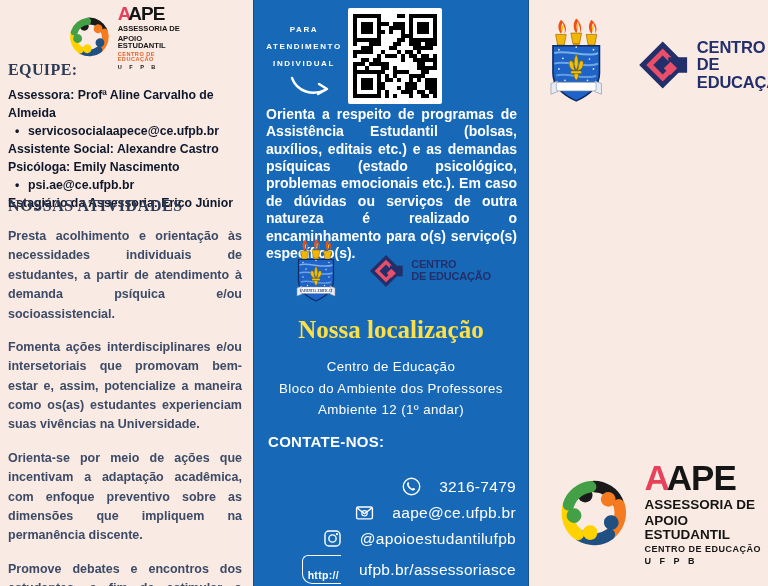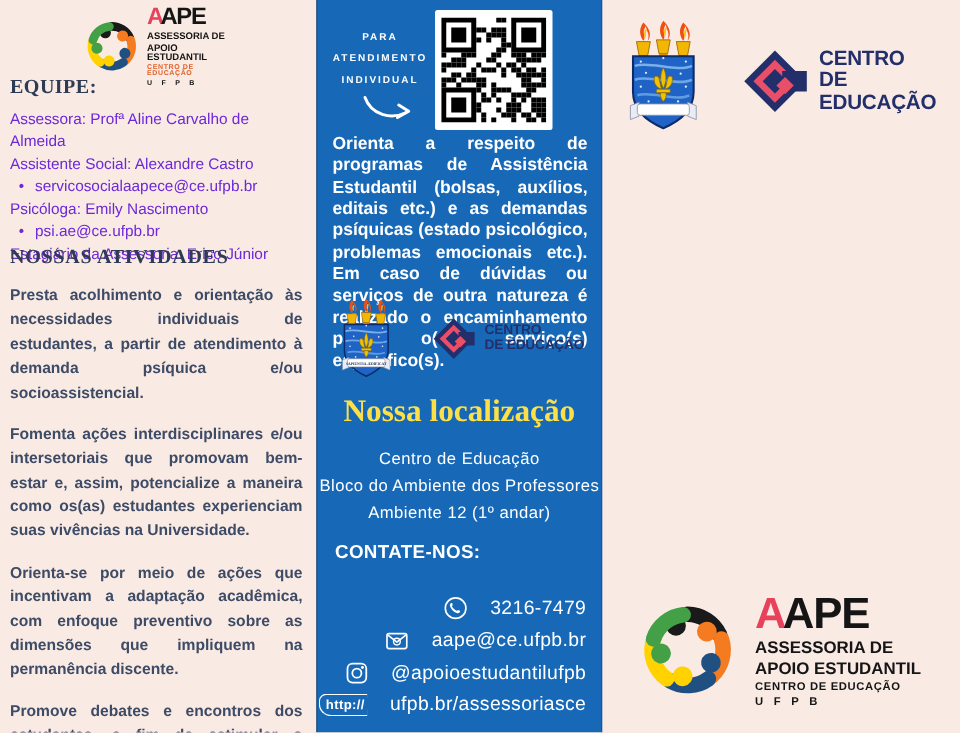--- a/index.html
+++ b/index.html
@@ -3,21 +3,21 @@
 <meta charset="utf-8">
 <style>
   * { margin:0; padding:0; box-sizing:border-box; }
   html,body { width:768px; height:586px; overflow:hidden; }
   body { font-family:"Liberation Sans", sans-serif; position:relative; background:#F9EAE3; }
 
   .page { position:absolute; inset:0; display:flex; }
 
   
   .col-left  { position:relative; width:253px; height:586px; background:#F9EAE3; }
-  .col-mid   { position:relative; width:229px; height:586px; background:#1769B7;
+  .col-mid   { position:relative; width:276px; height:586px; background:#1769B7;
                border-left:1px solid rgba(40,40,60,.45); border-right:1px solid rgba(40,40,60,.35); }
   .col-right { position:relative; flex:1; height:586px; background:#F9EAE3; }
 
   
   .aape-logo { display:flex; align-items:center; }
   .aape-text { display:flex; flex-direction:column; line-height:1; }
   .aape-word { font-weight:bold; letter-spacing:-1px; color:#151515; }
   .aape-word .first-a { color:#E8415C; margin-right:-2px; }
   .aape-sub { font-weight:bold; color:#151515; }
   .aape-ce  { font-weight:bold; letter-spacing:.5px; }
@@ -37,21 +37,21 @@
   .aape-logo.big .aape-ce   { font-size:9px;  margin-top:4px; color:#151515; }
   .aape-logo.big .aape-ufpb { font-size:9px;  margin-top:3px; }
 
   
   .equipe-h, .ativ-h { position:absolute; left:8px; font-family:"Liberation Serif", serif;
                        font-weight:bold; color:#2E3B55; font-size:16px; letter-spacing:.4px; }
   .equipe-h { top:61px; }
   .ativ-h   { top:197px; letter-spacing:.6px; }
 
   .team { position:absolute; top:87px; left:8px; right:10px; }
-  .team-row { font-size:12.3px; font-weight:normal; color:#6d28d9; line-height:1.46; }
+  .team-row { font-size:12.3px; font-weight:bold; color:#0f172a; line-height:1.46; }
   .team-row.bullet { padding-left:20px; position:relative; }
   .team-row.bullet::before { content:"•"; position:absolute; left:7px; }
 
   .paras { position:absolute; top:227px; left:8px; right:11px; display:flex; flex-direction:column; gap:14px; }
   .para  { font-size:12.5px; font-weight:bold; color:#3D4B66; line-height:1.55;
            text-align:justify; text-justify:inter-word; }
 
   
   .qr-row { position:absolute; top:8px; left:10px; display:flex; }
   .qr-label-wrap { width:80px; margin-top:14px; text-align:center; color:#fff; }
@@ -83,21 +83,21 @@
 
   .contact-h { position:absolute; top:433px; left:14px; color:#fff; font-weight:bold;
                font-size:15px; letter-spacing:.3px; }
 
   .contacts { position:absolute; top:477px; right:12px; left:12px; display:flex;
               flex-direction:column; gap:7px; align-items:flex-end; }
   .contact-row { display:flex; align-items:center; gap:18px; color:#fff; font-size:15.5px;
                  letter-spacing:.3px; }
   .contact-row svg { width:19px; height:19px; flex:none; }
   .http-badge { border:1.6px solid #fff; border-radius:6px 0 0 10px; border-right:none;
-                padding:2px 2px 2px 5px; font-size:10.5px; font-weight:bold; }
+                padding:13px 2px 2px 5px; font-size:10.5px; font-weight:bold; }
 
   
   .right-top { position:absolute; top:8px; left:14px; display:flex; align-items:center; }
   .right-top .ufpb-coat { width:74px; height:106px; }
   .right-top .ce-logo { margin-left:26px; margin-top:8px; }
 </style>
 </head>
 <body>
 
 <svg width="0" height="0" style="position:absolute">
@@ -194,22 +194,22 @@
         <div class="aape-sub">APOIO ESTUDANTIL</div>
         <div class="aape-ce">CENTRO DE EDUCAÇÃO</div>
         <div class="aape-ufpb">U F P B</div>
       </div>
     </div>
 
     <div class="equipe-h">EQUIPE:</div>
 
     <div class="team">
       <div class="team-row">Assessora: Profª Aline Carvalho de Almeida</div>
+      <div class="team-row bullet">servicosocialaapece@ce.ufpb.br</div>
       <div class="team-row">Assistente Social: Alexandre Castro</div>
-      <div class="team-row bullet">servicosocialaapece@ce.ufpb.br</div>
       <div class="team-row">Psicóloga: Emily Nascimento</div>
       <div class="team-row bullet">psi.ae@ce.ufpb.br</div>
       <div class="team-row">Estagiário da Assessoria: Erico Júnior</div>
     </div>
 
     <div class="ativ-h">NOSSAS ATIVIDADES</div>
 
     <div class="paras">
       <div class="para">Presta acolhimento e orientação às necessidades individuais de estudantes, a partir de atendimento à demanda psíquica e/ou socioassistencial.</div>
       <div class="para">Fomenta ações interdisciplinares e/ou intersetoriais que promovam bem-estar e, assim, potencialize a maneira como os(as) estudantes experienciam suas vivências na Universidade.</div>

